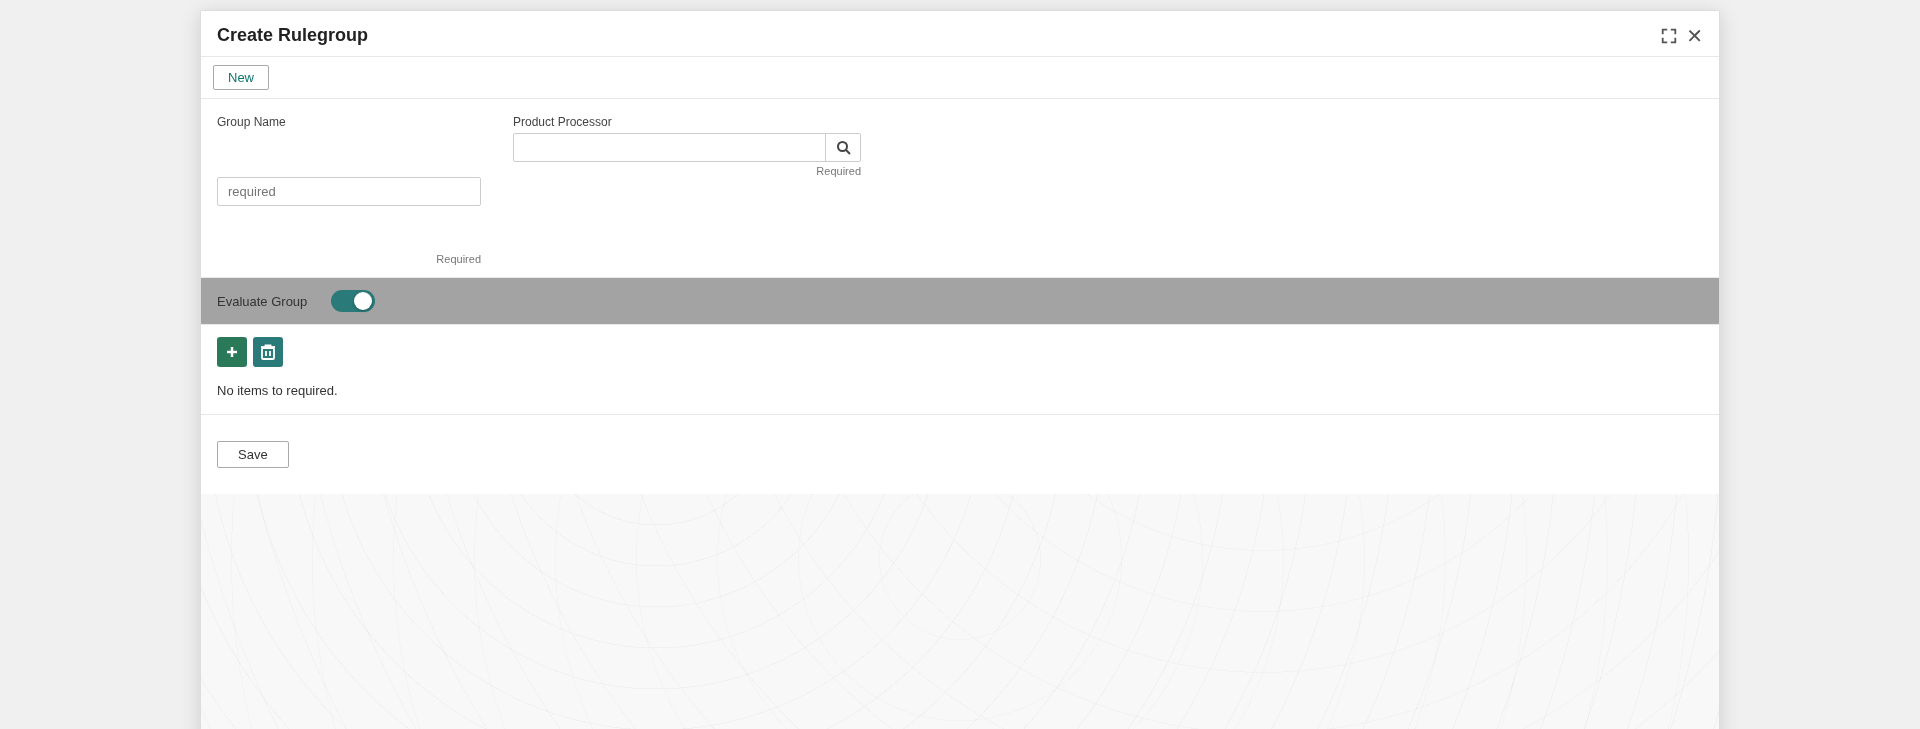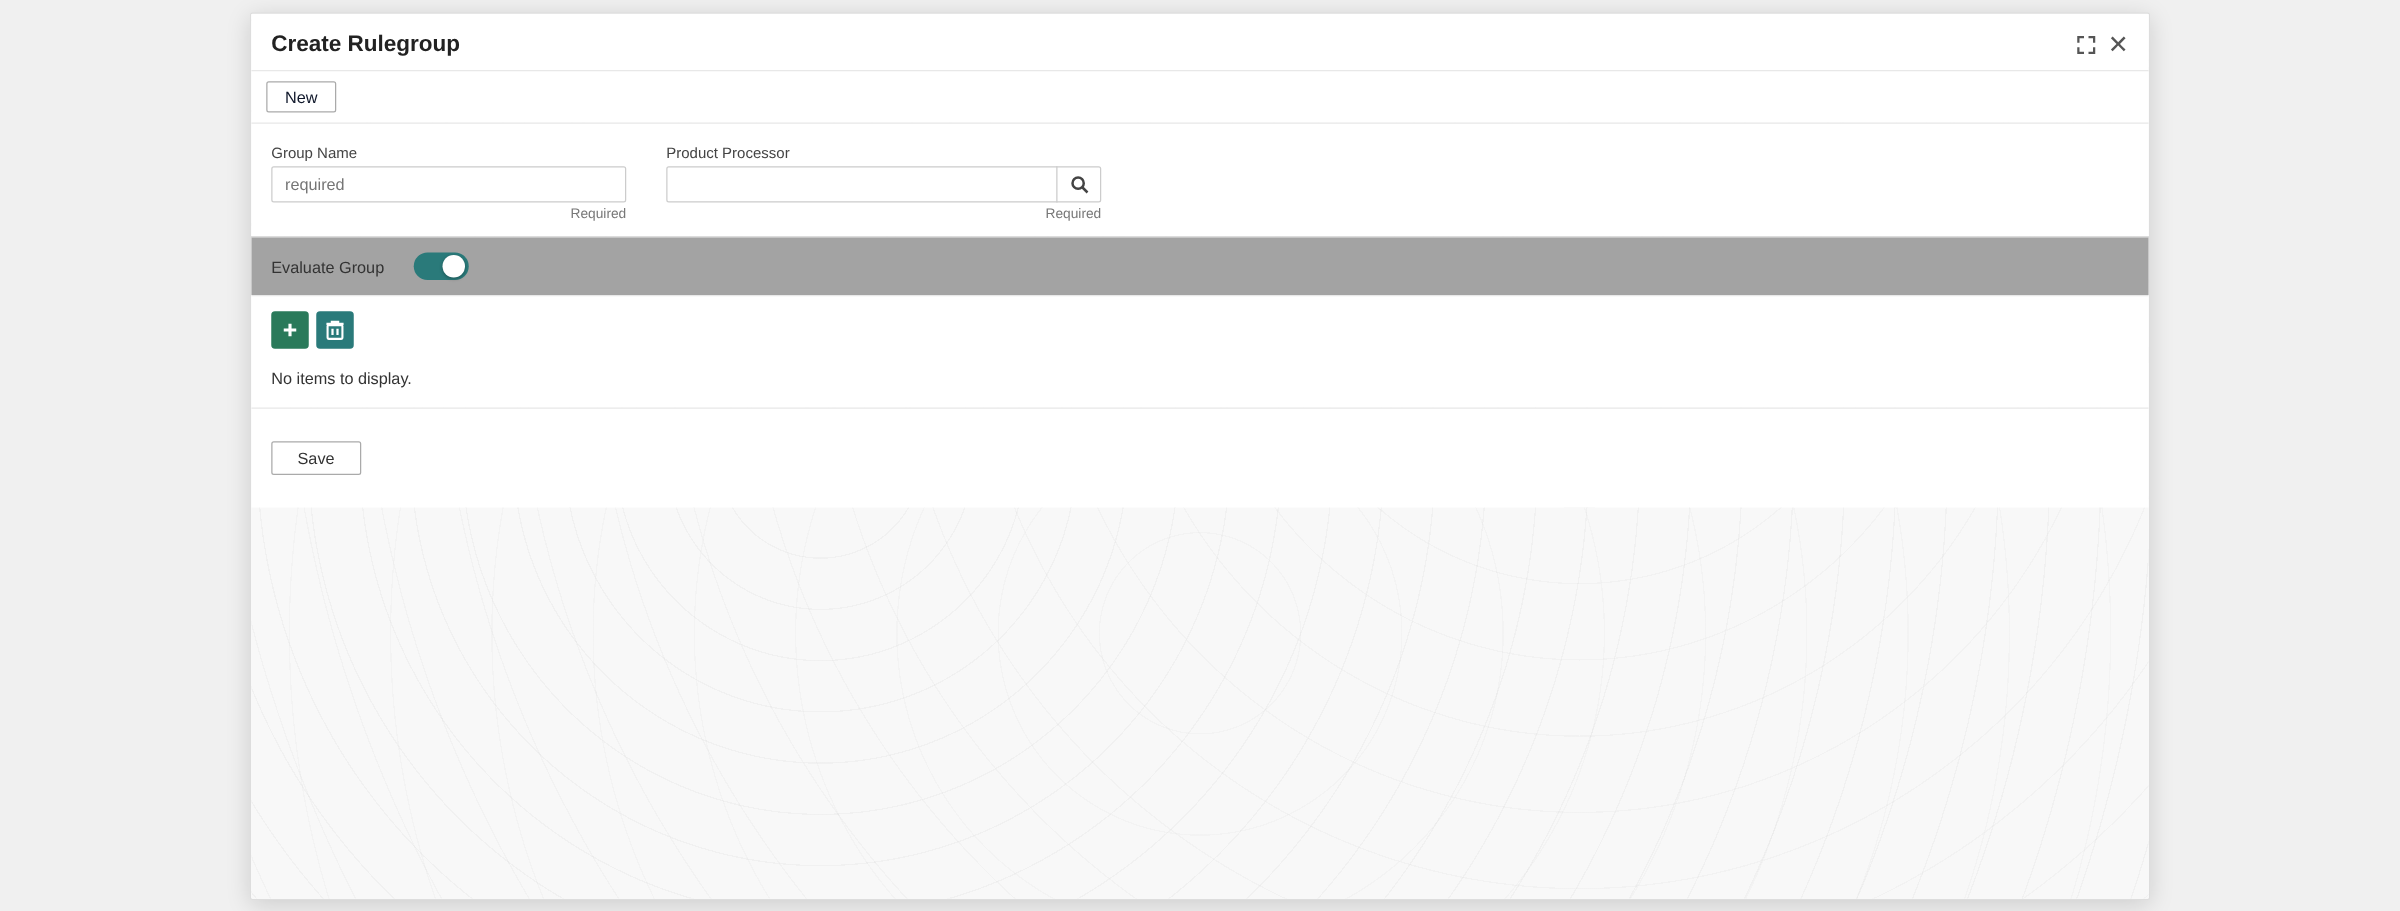--- a/index.html
+++ b/index.html
@@ -88,21 +88,21 @@
       padding: 8px 12px;
       border-top: 1px solid #e8e8e8;
     }
 
     .new-btn {
       border: 1px solid #aaa;
       background: #fff;
       padding: 4px 14px;
       font-size: 13px;
       cursor: pointer;
-      color: #0f172a;
+      color: #0f766e;
       border-radius: 2px;
     }
 
     
     .form-section {
       background: #fff;
       padding: 16px 16px 12px 16px;
       border-top: 1px solid #e8e8e8;
     }
 
@@ -111,21 +111,22 @@
       gap: 32px;
       align-items: flex-start;
     }
 
     .form-group {
       display: flex;
       flex-direction: column;
     }
 
     .form-group.group-name {
-      width: 284px;
+      width: 264px;
+      gap: 44px;
     }
 
     .form-group.product-processor {
       width: 348px;
     }
 
     .form-group.tag {
       width: 250px;
     }
 
@@ -404,21 +405,21 @@
         <button class="icon-btn delete" title="Delete">
           <svg width="14" height="16" viewBox="0 0 14 16" fill="none" stroke="white" stroke-width="1.8">
             <rect x="1" y="4" width="12" height="11" rx="1"></rect>
             <line x1="5" y1="7" x2="5" y2="12"></line>
             <line x1="9" y1="7" x2="9" y2="12"></line>
             <line x1="0" y1="3" x2="14" y2="3"></line>
             <path d="M4.5 3V1.5h5V3"></path>
           </svg>
         </button>
       </div>
-      <p class="no-items-text">No items to display.</p>
+      <p class="no-items-text">No items to required.</p>
     </div>
 
     <div class="save-section">
       <button class="save-btn">Save</button>
     </div>
 
     <div class="bg-area"></div>
 
   </div>
 </div>

